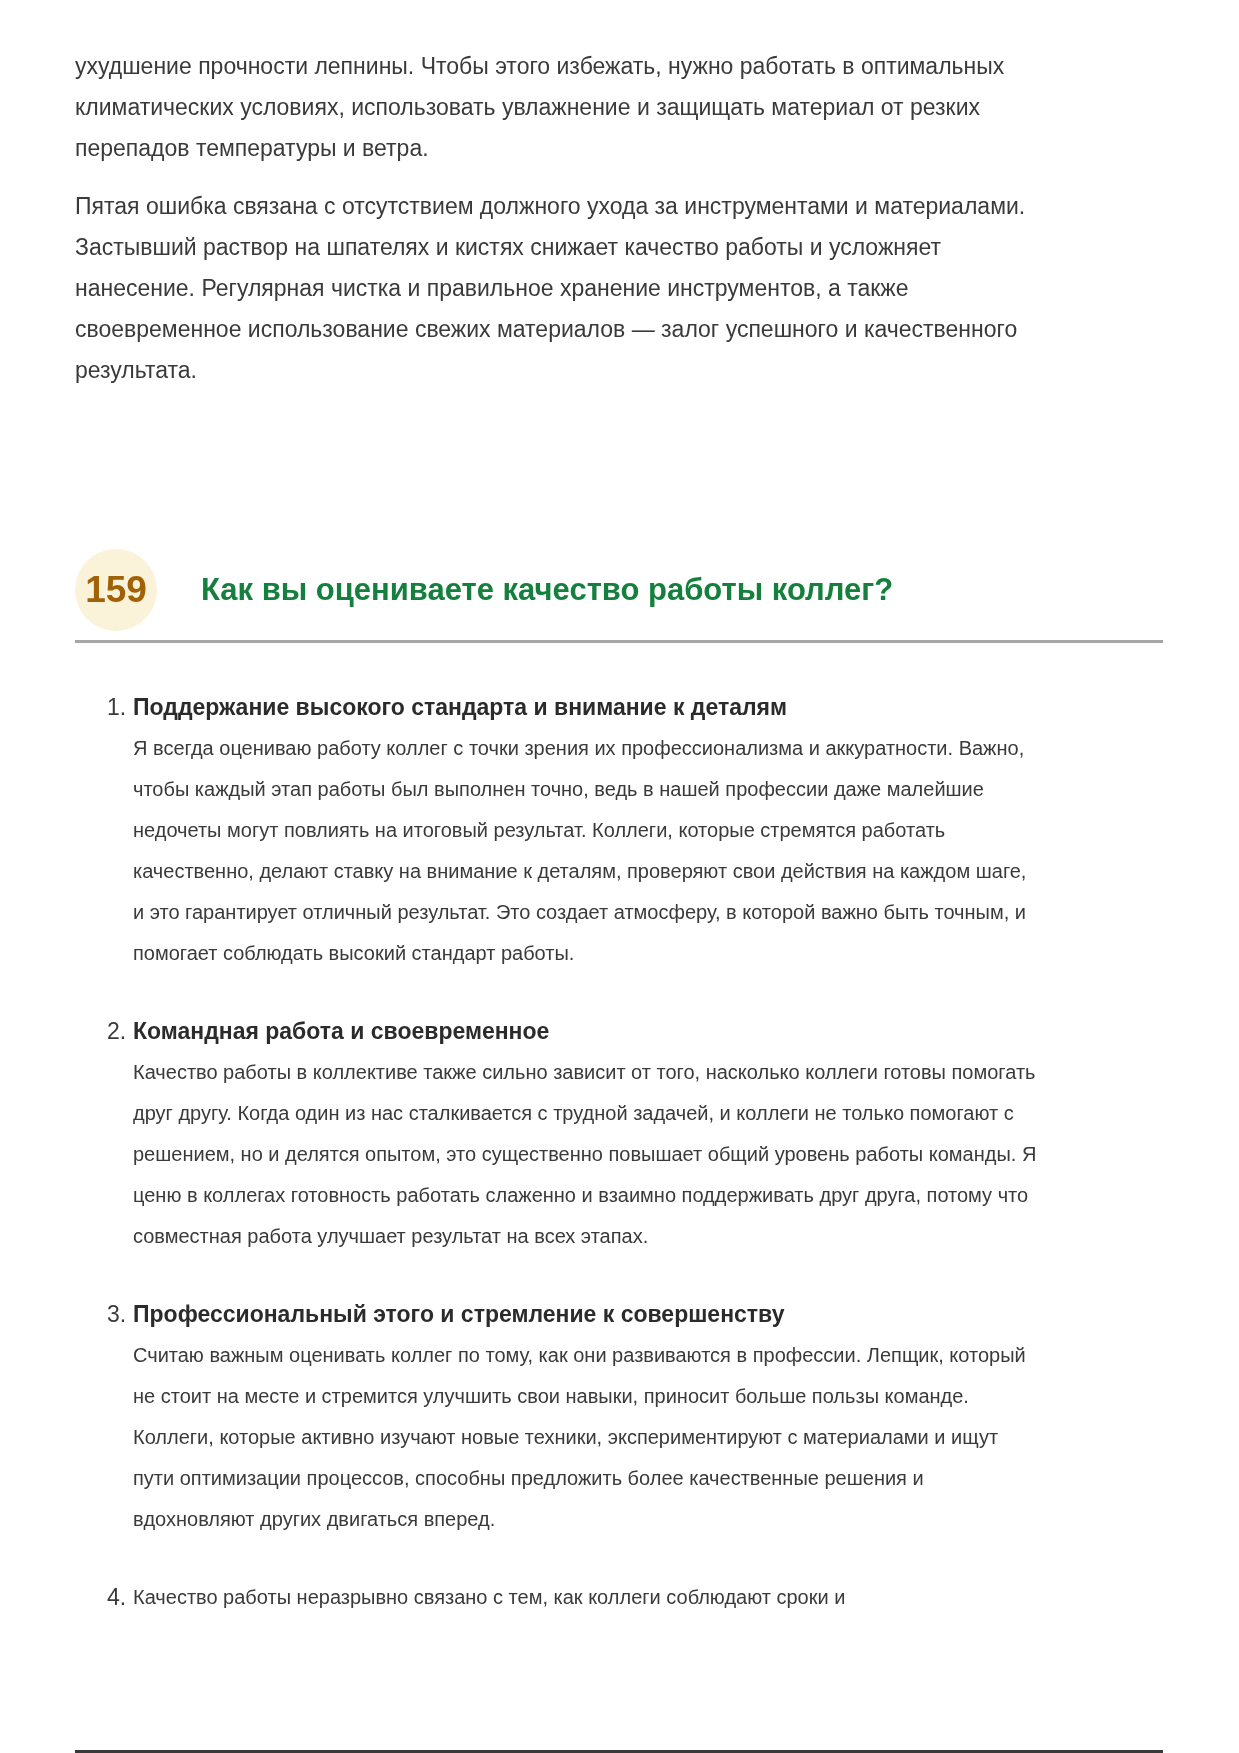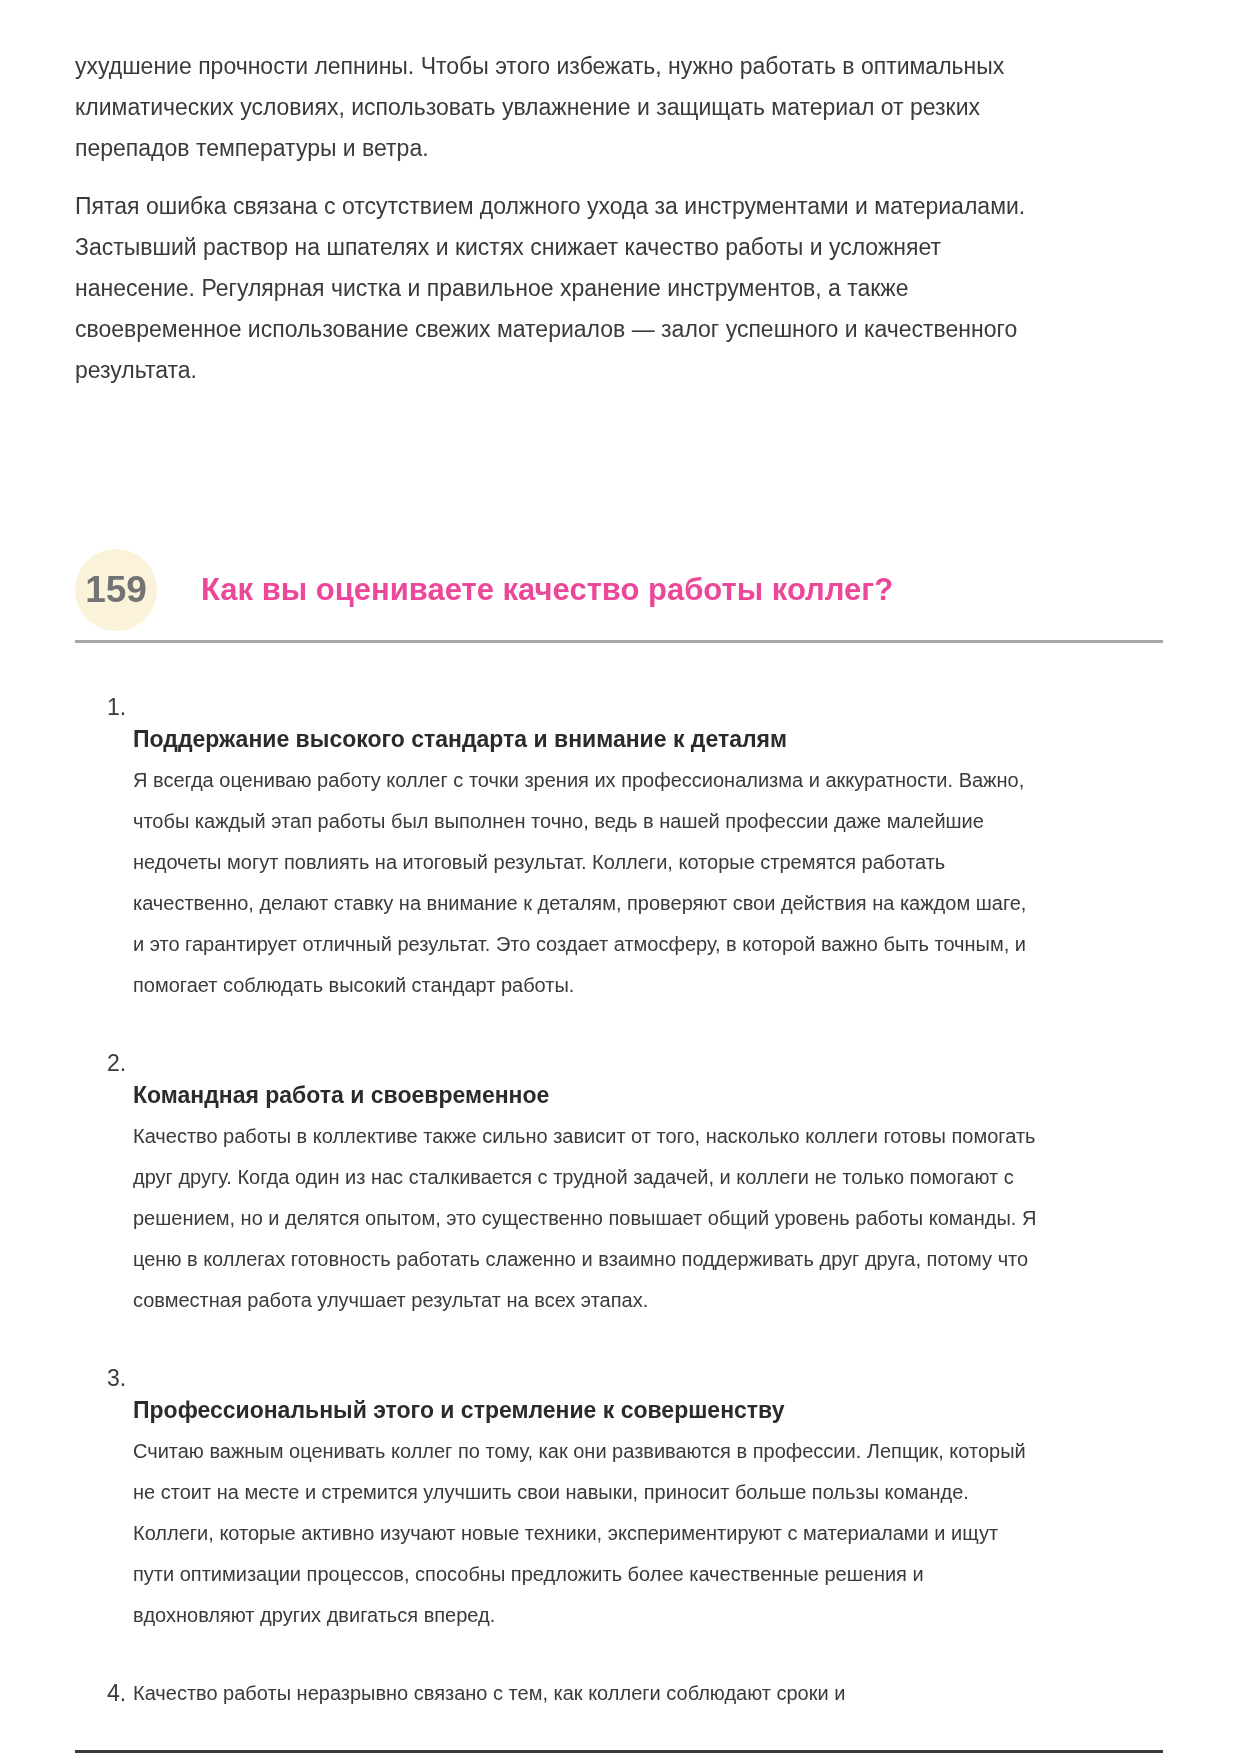--- a/index.html
+++ b/index.html
@@ -41,28 +41,28 @@
     flex: 0 0 auto;
     width: 82px;
     height: 82px;
     border-radius: 50%;
     background: #faf3da;
     display: flex;
     align-items: center;
     justify-content: center;
     font-size: 37px;
     font-weight: 700;
-    color: #737373;
+    color: #a16207;
   }
   .q-title {
     margin-left: 44px;
     font-size: 31px;
     line-height: 38px;
     font-weight: 700;
-    color: #ec4899;
+    color: #15803d;
   }
   .q-divider {
     margin-top: 9px;
     height: 3px;
     background: #a6a6a6;
     width: 100%;
   }
 
   
   .answers {
@@ -84,21 +84,20 @@
     color: #3a3a3a;
   }
   .answer-content {
     min-width: 0;
   }
   .answer-title {
     font-size: 23px;
     line-height: 41px;
     font-weight: 700;
     color: #2b2b2b;
-    margin-top: 32px;
   }
   .answer-text {
     font-size: 20px;
     line-height: 41px;
     color: #3a3a3a;
     max-width: 906px;
   }
 
   
   .bottom-rule {

